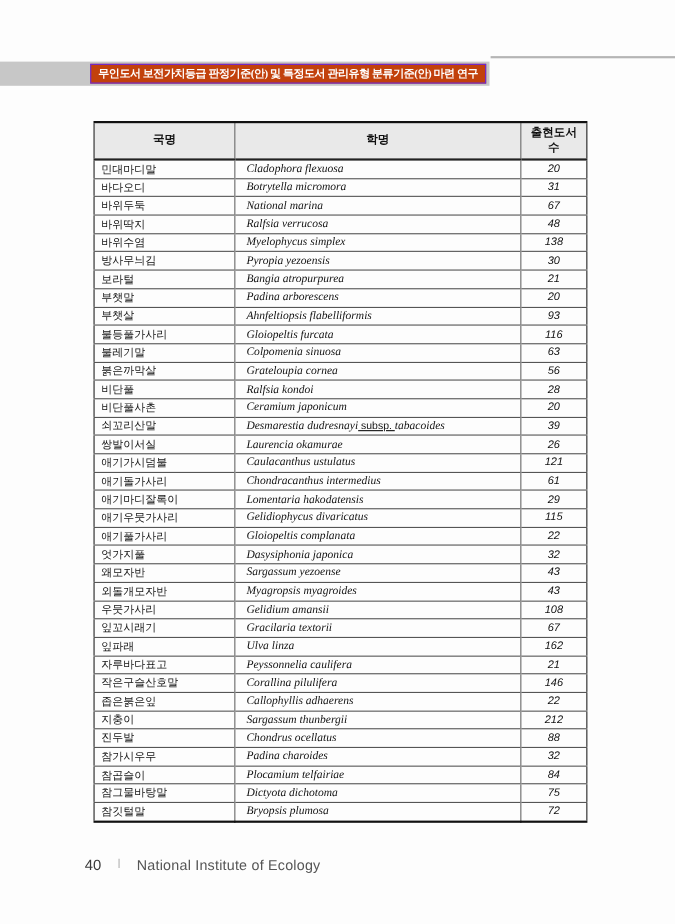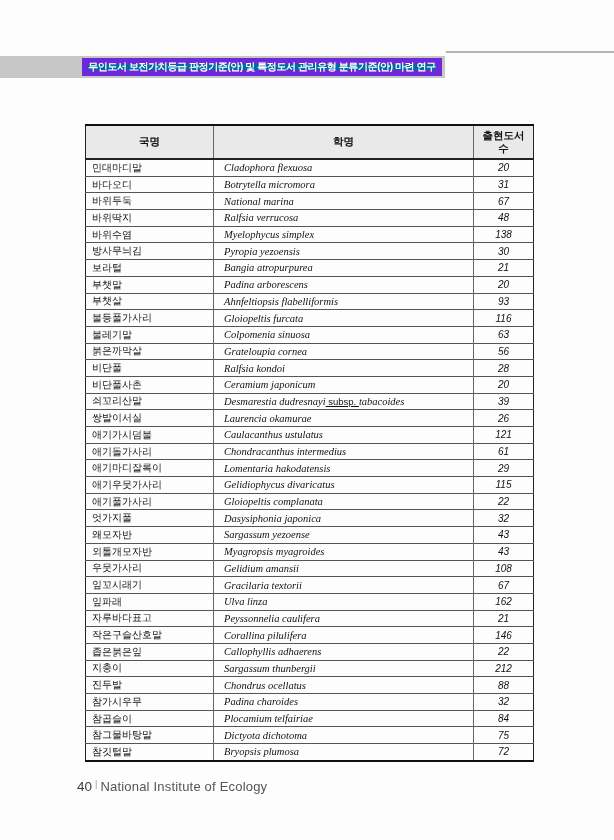--- a/index.html
+++ b/index.html
@@ -13,29 +13,30 @@
   .top-rule {
     position:absolute; left:446px; top:51px; width:168px; height:2px;
     background:#b5b5b5;
   }
   .header-band {
     position:absolute; left:0; top:56px; width:445px; height:22px;
     background:#c7c7c7;
   }
   .title-box {
     position:absolute; left:82px; top:2px; right:3px; bottom:2px;
-    background:#0369a1; border:6px solid #6d28d9;
+    background:#c2410c; border:1px solid #6d28d9;
     color:#ffffff; font-size:10px; font-weight:bold; letter-spacing:-0.4px;
     display:flex; align-items:center; justify-content:center;
     white-space:nowrap;
+    font-family:Liberation Serif, serif;
   }
 
   
   table.species {
-    position:absolute; left:85px; top:124px; width:448px;
+    position:absolute; left:85px; top:110px; width:448px;
     border-collapse:collapse; table-layout:fixed;
     border-left:1.2px solid #222; border-right:1.2px solid #222;
     border-top:2.5px solid #111; border-bottom:2.5px solid #111;border-radius:17px;
   }
   table.species th {
     background:#e9e9e9; font-size:10.5px; font-weight:bold;
     border-bottom:2px solid #222; border-left:1px solid #666;
     height:30px; text-align:center; vertical-align:middle;
     line-height:1.25; padding:1px 2px;
   }
@@ -51,21 +52,21 @@
     font-size:10.5px; padding-left:10px;
   }
   table.species td.sci .upright {
     font-style:normal; font-family:"Liberation Sans", sans-serif; font-size:9.5px;text-decoration:underline;
   }
   table.species td.count { text-align:center; padding:0; font-size:10px;font-style:italic; }
 
   
   .footer {
     position:absolute; left:77px; top:779px;
-    display:flex; align-items:flex-start; gap:3px;
+    display:flex; align-items:flex-start; gap:15px;
   }
   .footer .page-num { font-size:13.5px; color:#3a3a3a; }
   .footer .divider { font-size:9px; color:#999; }
   .footer .org { font-size:13px; color:#555; letter-spacing:0.2px; }
 </style>
 </head>
 <body>
 
 <div class="page">
 

